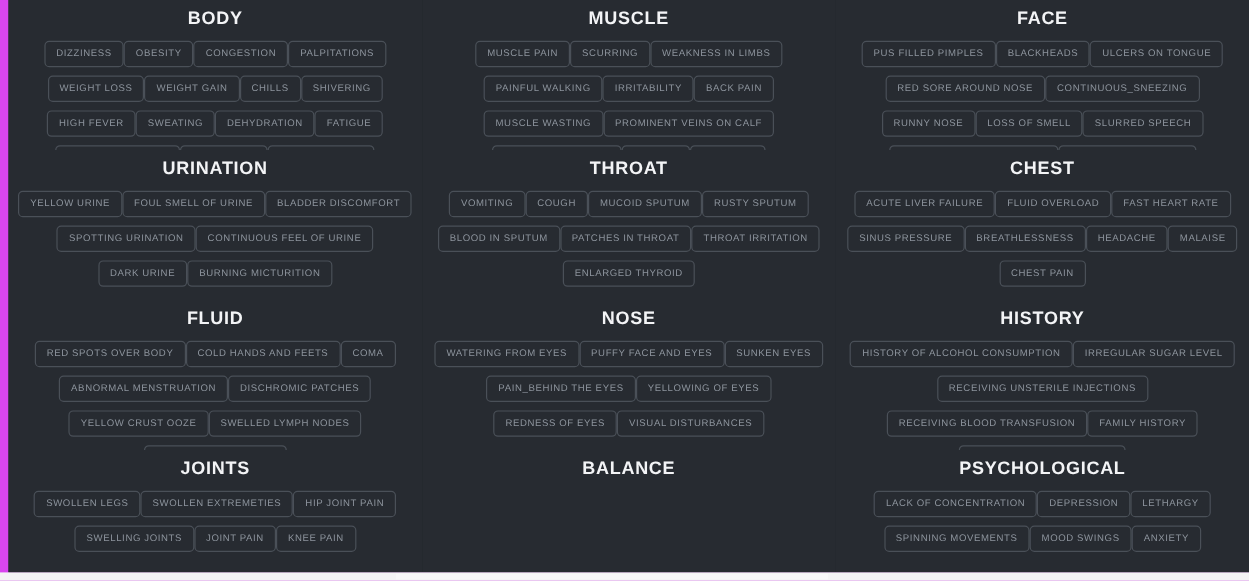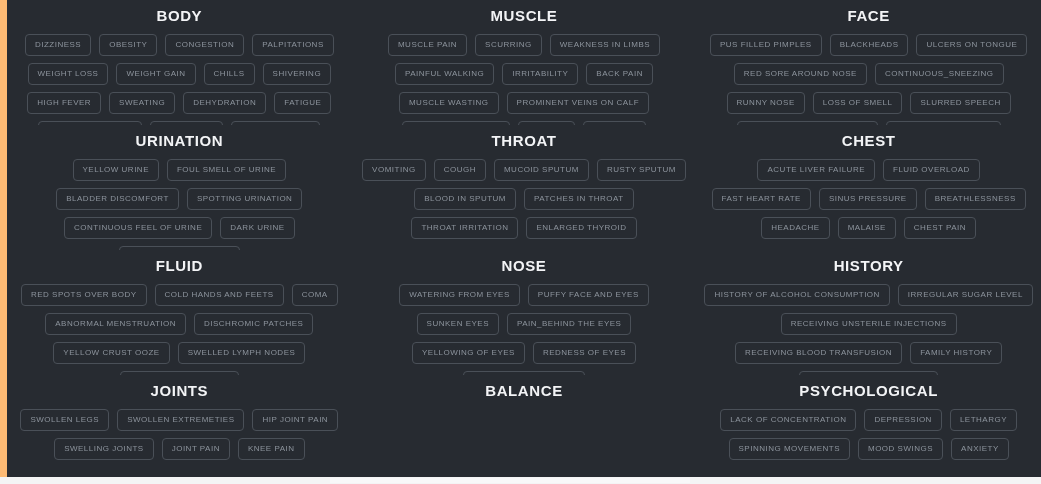--- a/index.html
+++ b/index.html
@@ -14,21 +14,21 @@
     overflow: hidden;
     font-family: "Liberation Sans", sans-serif;
     -webkit-font-smoothing: antialiased;
   }
 
   
   #page {
     position: relative;
     width: 1041px;
     height: 484px;
-    background: #fdba74;
+    background: #d946ef;
     box-sizing: border-box;
   }
 
   #content {
     position: absolute;
     left: 7px;
     top: 0;
     width: 1034px;
     height: 477px;
     background: #22262b;
@@ -62,21 +62,21 @@
     margin: 2px 0 9px 0;
     line-height: 1.1;
     user-select: none;
   }
 
   .pills {
     display: flex;
     flex-wrap: wrap;
     justify-content: center;
     align-content: flex-start;
-    gap: 7px 8px;
+    gap: 7px 0;
     width: 100%;
   }
 
   .pill {
     border: 1px solid #4a5058;
     border-radius: 4px;
     color: #8d949d;
     font-size: 8px;
     letter-spacing: 0.5px;
     line-height: 1;

